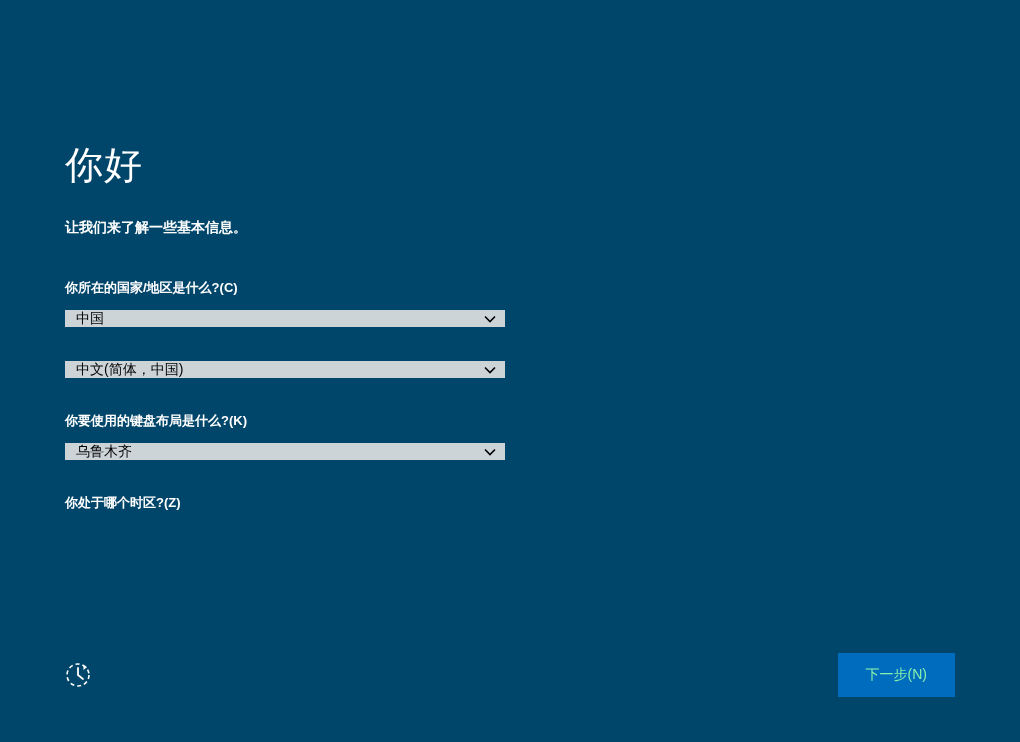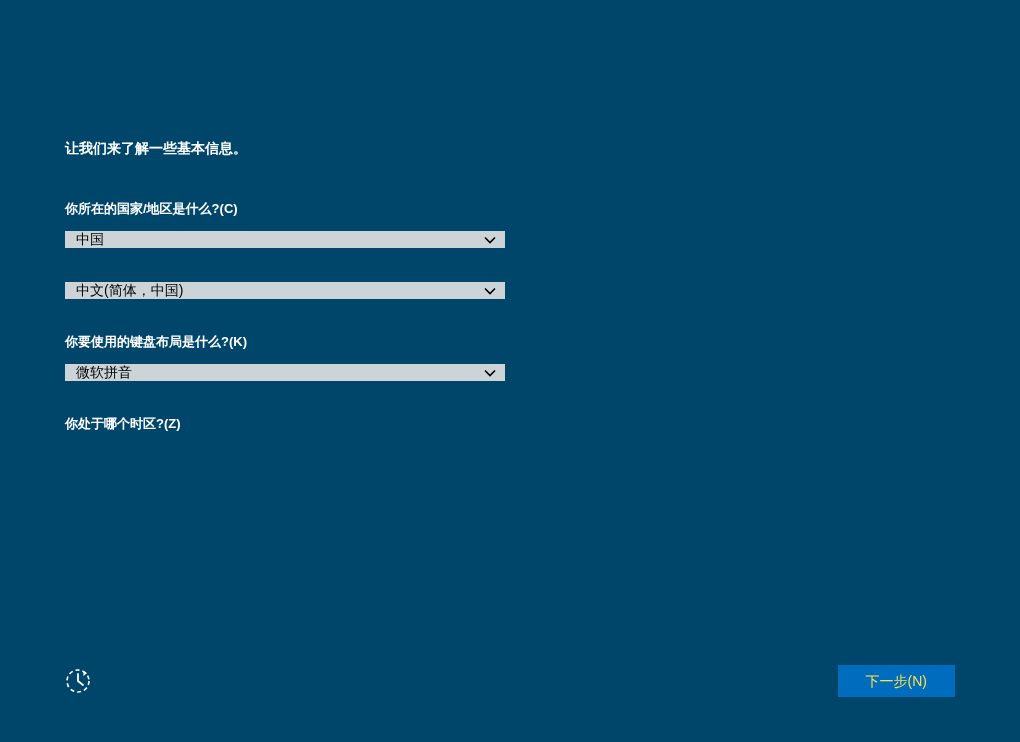--- a/index.html
+++ b/index.html
@@ -73,34 +73,35 @@
     .accessibility-icon {
       width: 26px;
       height: 26px;
       cursor: pointer;
       display: flex;
       align-items: center;
       justify-content: center;
     }
     .next-button {
       background-color: #006cbe;
-      color: #fde047;
+      color: #86efac;
       border: none;
       padding: 8px 28px;
       font-size: 14px;
       cursor: pointer;
       font-family: inherit;
       min-width: 110px;
-      height: 32px;
+      height: 44px;
     }
   </style>
 </head>
 <body>
 
 <div class="container">
+  <h1 class="page-title">你好</h1>
   <p class="subtitle">让我们来了解一些基本信息。</p>
 
   <div class="form-group">
     <label class="form-label">你所在的国家/地区是什么?(C)</label>
     <div class="select-box">
       <span class="select-value">中国</span>
       <span class="chevron">
         <svg viewBox="0 0 12 8">
             <path d="M1 1.5 L6 6.5 L11 1.5" stroke="#000" stroke-width="1.6" fill="none"></path>
           </svg>
@@ -115,21 +116,21 @@
         <svg viewBox="0 0 12 8">
             <path d="M1 1.5 L6 6.5 L11 1.5" stroke="#000" stroke-width="1.6" fill="none"></path>
           </svg>
       </span>
     </div>
   </div>
 
   <div class="form-group">
     <label class="form-label">你要使用的键盘布局是什么?(K)</label>
     <div class="select-box">
-      <span class="select-value">微软拼音</span>
+      <span class="select-value">乌鲁木齐</span>
       <span class="chevron">
         <svg viewBox="0 0 12 8">
             <path d="M1 1.5 L6 6.5 L11 1.5" stroke="#000" stroke-width="1.6" fill="none"></path>
           </svg>
       </span>
     </div>
   </div>
 
   <div class="form-group">
     <label class="form-label">你处于哪个时区?(Z)</label>

